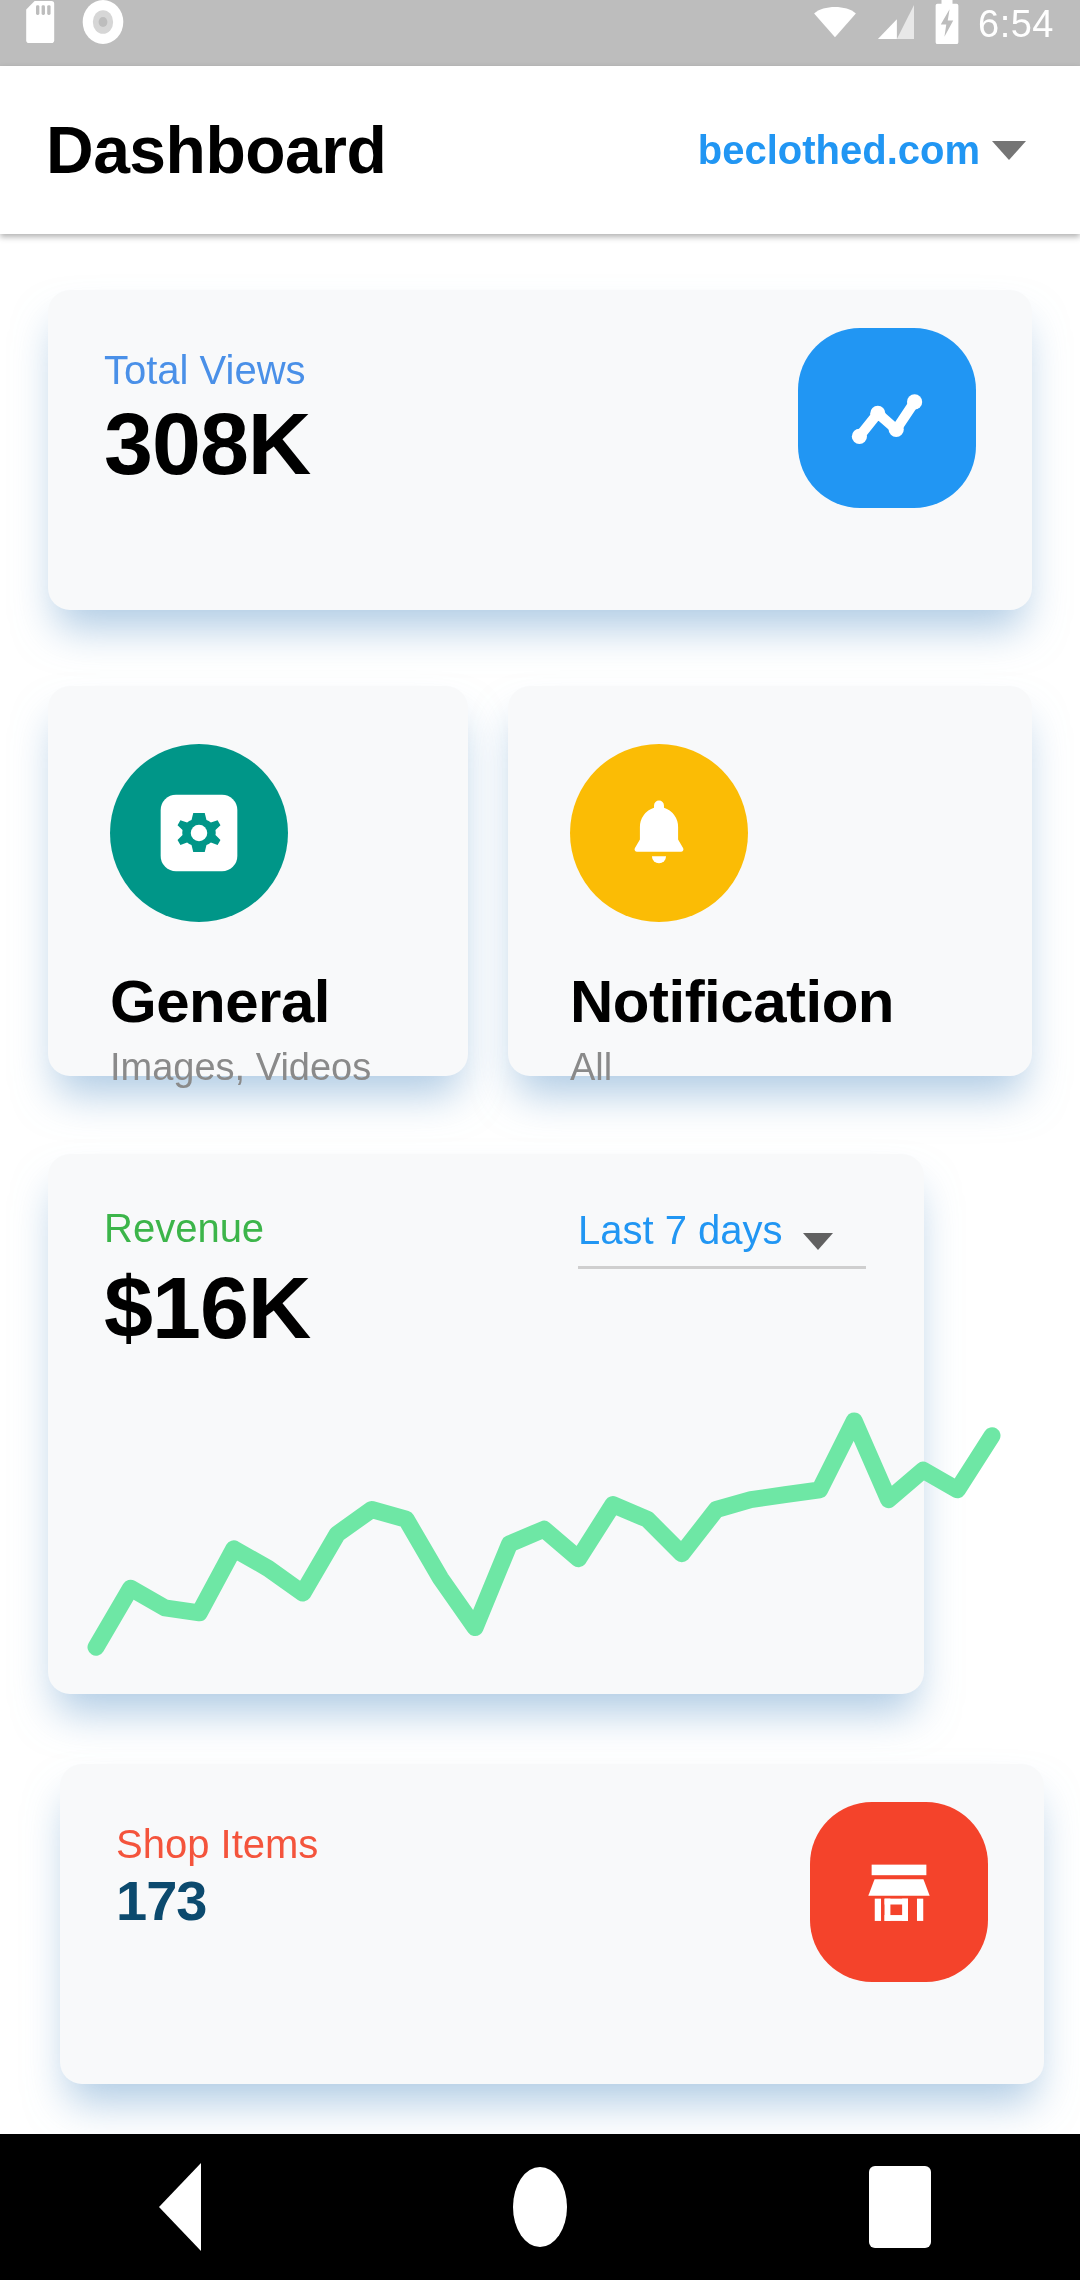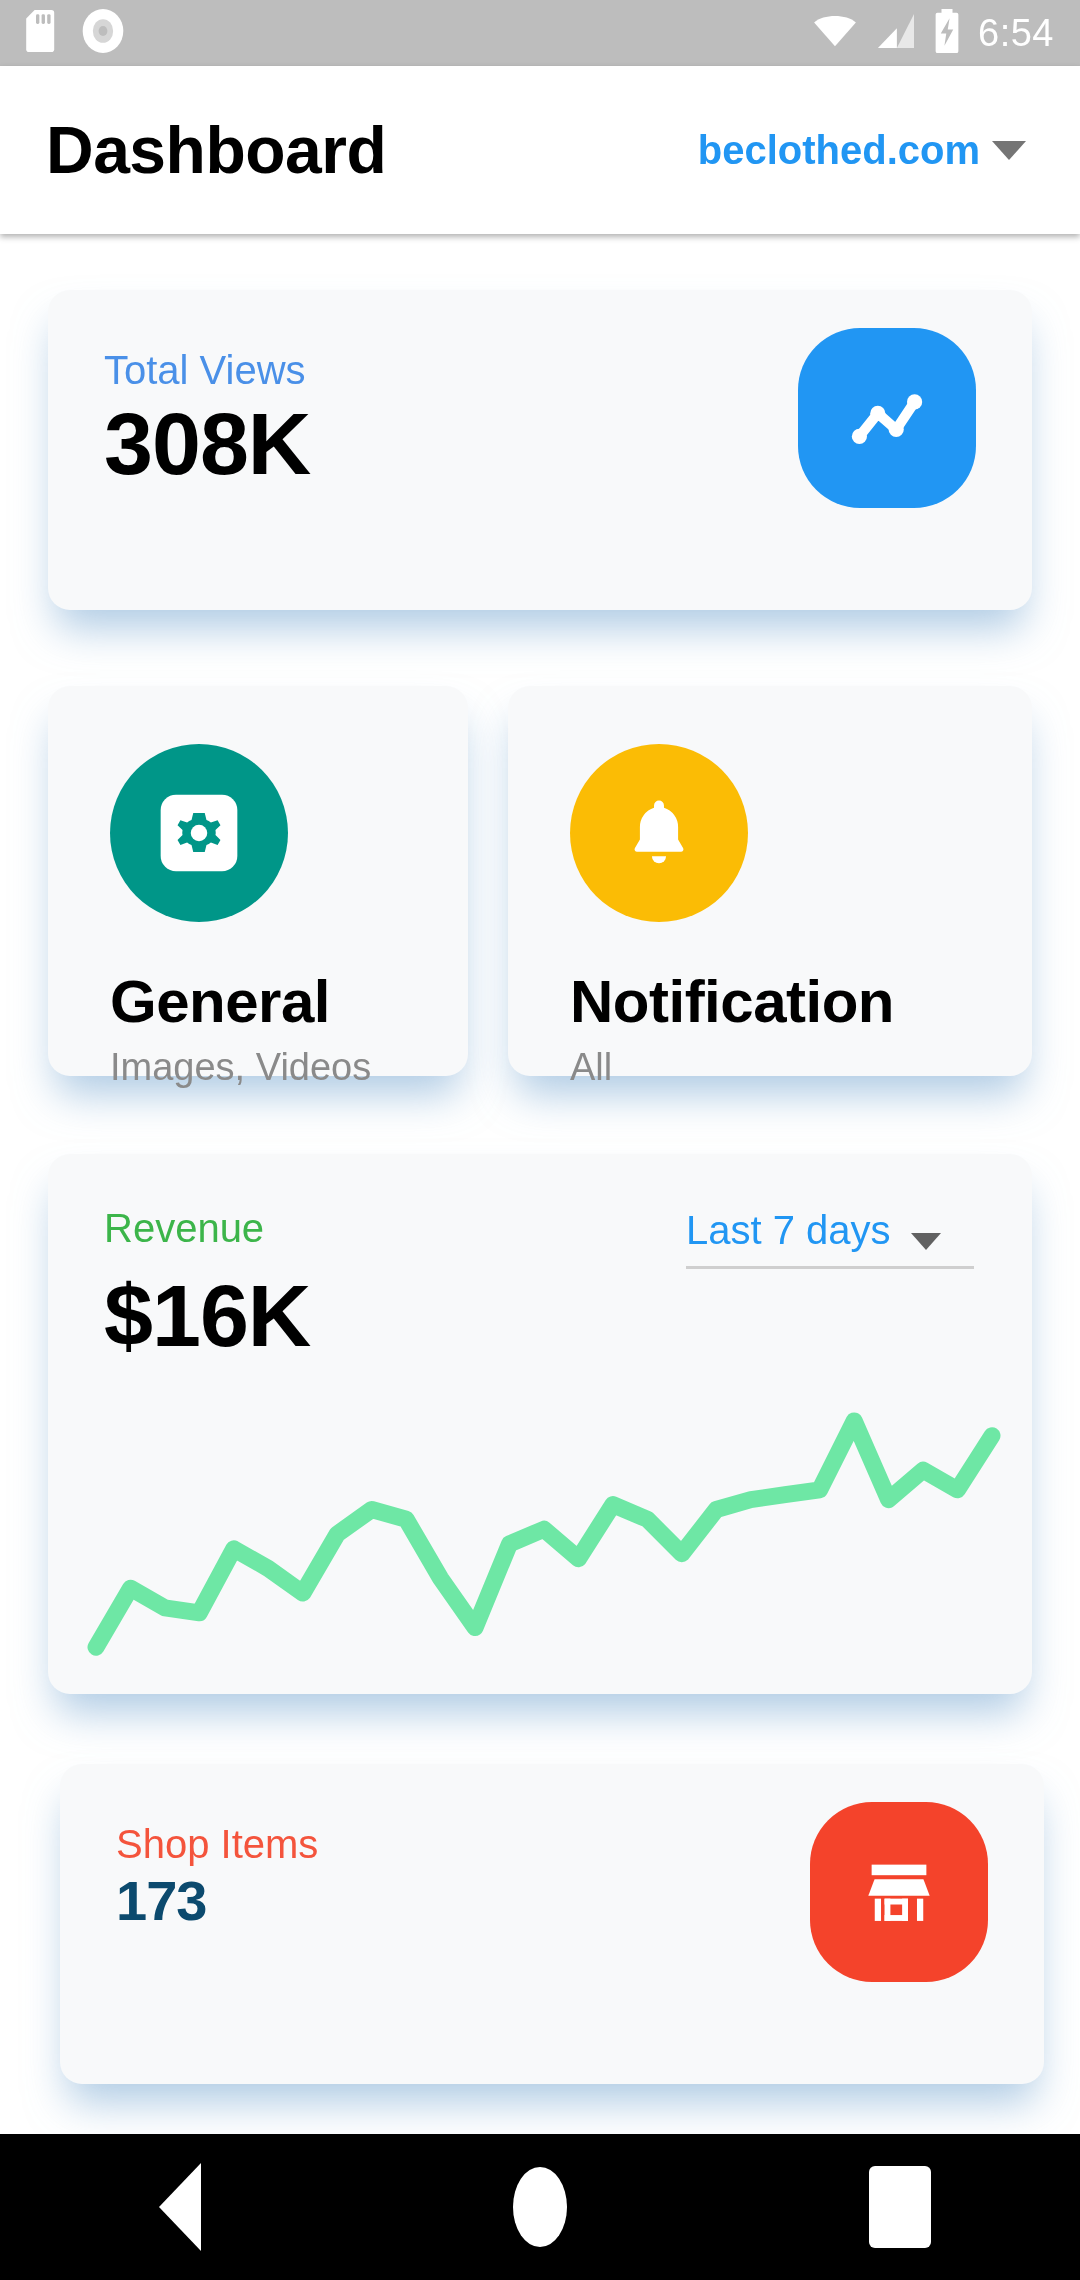--- a/index.html
+++ b/index.html
@@ -7,21 +7,21 @@
     width:1080px; height:2280px;
     background:#ffffff;
     font-family:"Liberation Sans", sans-serif;
     overflow:hidden;
   }
   #screen { position:relative; width:1080px; height:2280px; background:#ffffff; }
 
   
   .statusbar {
     position:absolute; top:0; left:0; width:1080px; height:66px;
-    background:#bdbdbd; display:flex; align-items:center;
+    background:#bdbdbd; display:flex; align-items:flex-start;
     padding:0 26px;
   }
   .sb-left { display:flex; align-items:center; gap:22px; }
   .sb-right { margin-left:auto; display:flex; align-items:center; gap:16px; }
   .sb-time { color:#ffffff; font-size:38px; letter-spacing:0.5px; }
 
   
   .appbar {
     position:absolute; top:66px; left:0; width:1080px; height:168px;
     background:#ffffff; display:flex; align-items:center;
@@ -81,25 +81,25 @@
   }
   .circle-teal { background:#009688; }
   .circle-amber { background:#fbbc05; }
   .tile-title {
     margin-top:50px; font-size:60px; font-weight:bold; color:#000000;
     letter-spacing:-0.5px; line-height:1; white-space:nowrap;
   }
   .tile-sub { margin-top:16px; font-size:38px; color:#8a8a8a; line-height:1; }
 
   
-  .card-revenue { left:48px; top:920px; width:984px; height:540px; }
+  .card-revenue { left:48px; top:920px; width:876px; height:540px; }
   .rev-label { color:#3cb54a; font-size:40px; line-height:1.1; }
   .rev-value {
     color:#000000; font-size:88px; font-weight:bold;
-    line-height:1.05; margin-top:20px; letter-spacing:-1px;
+    line-height:1.05; margin-top:12px; letter-spacing:-1px;
   }
   .rev-inner { position:relative; width:100%; height:100%; padding:52px 56px 0 56px; }
   .rev-range {
     position:absolute; right:58px; top:56px;
     width:288px; padding-bottom:16px;
     border-bottom:3px solid #cfcfcf;
     display:flex; align-items:flex-end; gap:20px;
   }
   .rev-range-text { color:#2196f3; font-size:40px; line-height:1; }
   .caret-sm {

